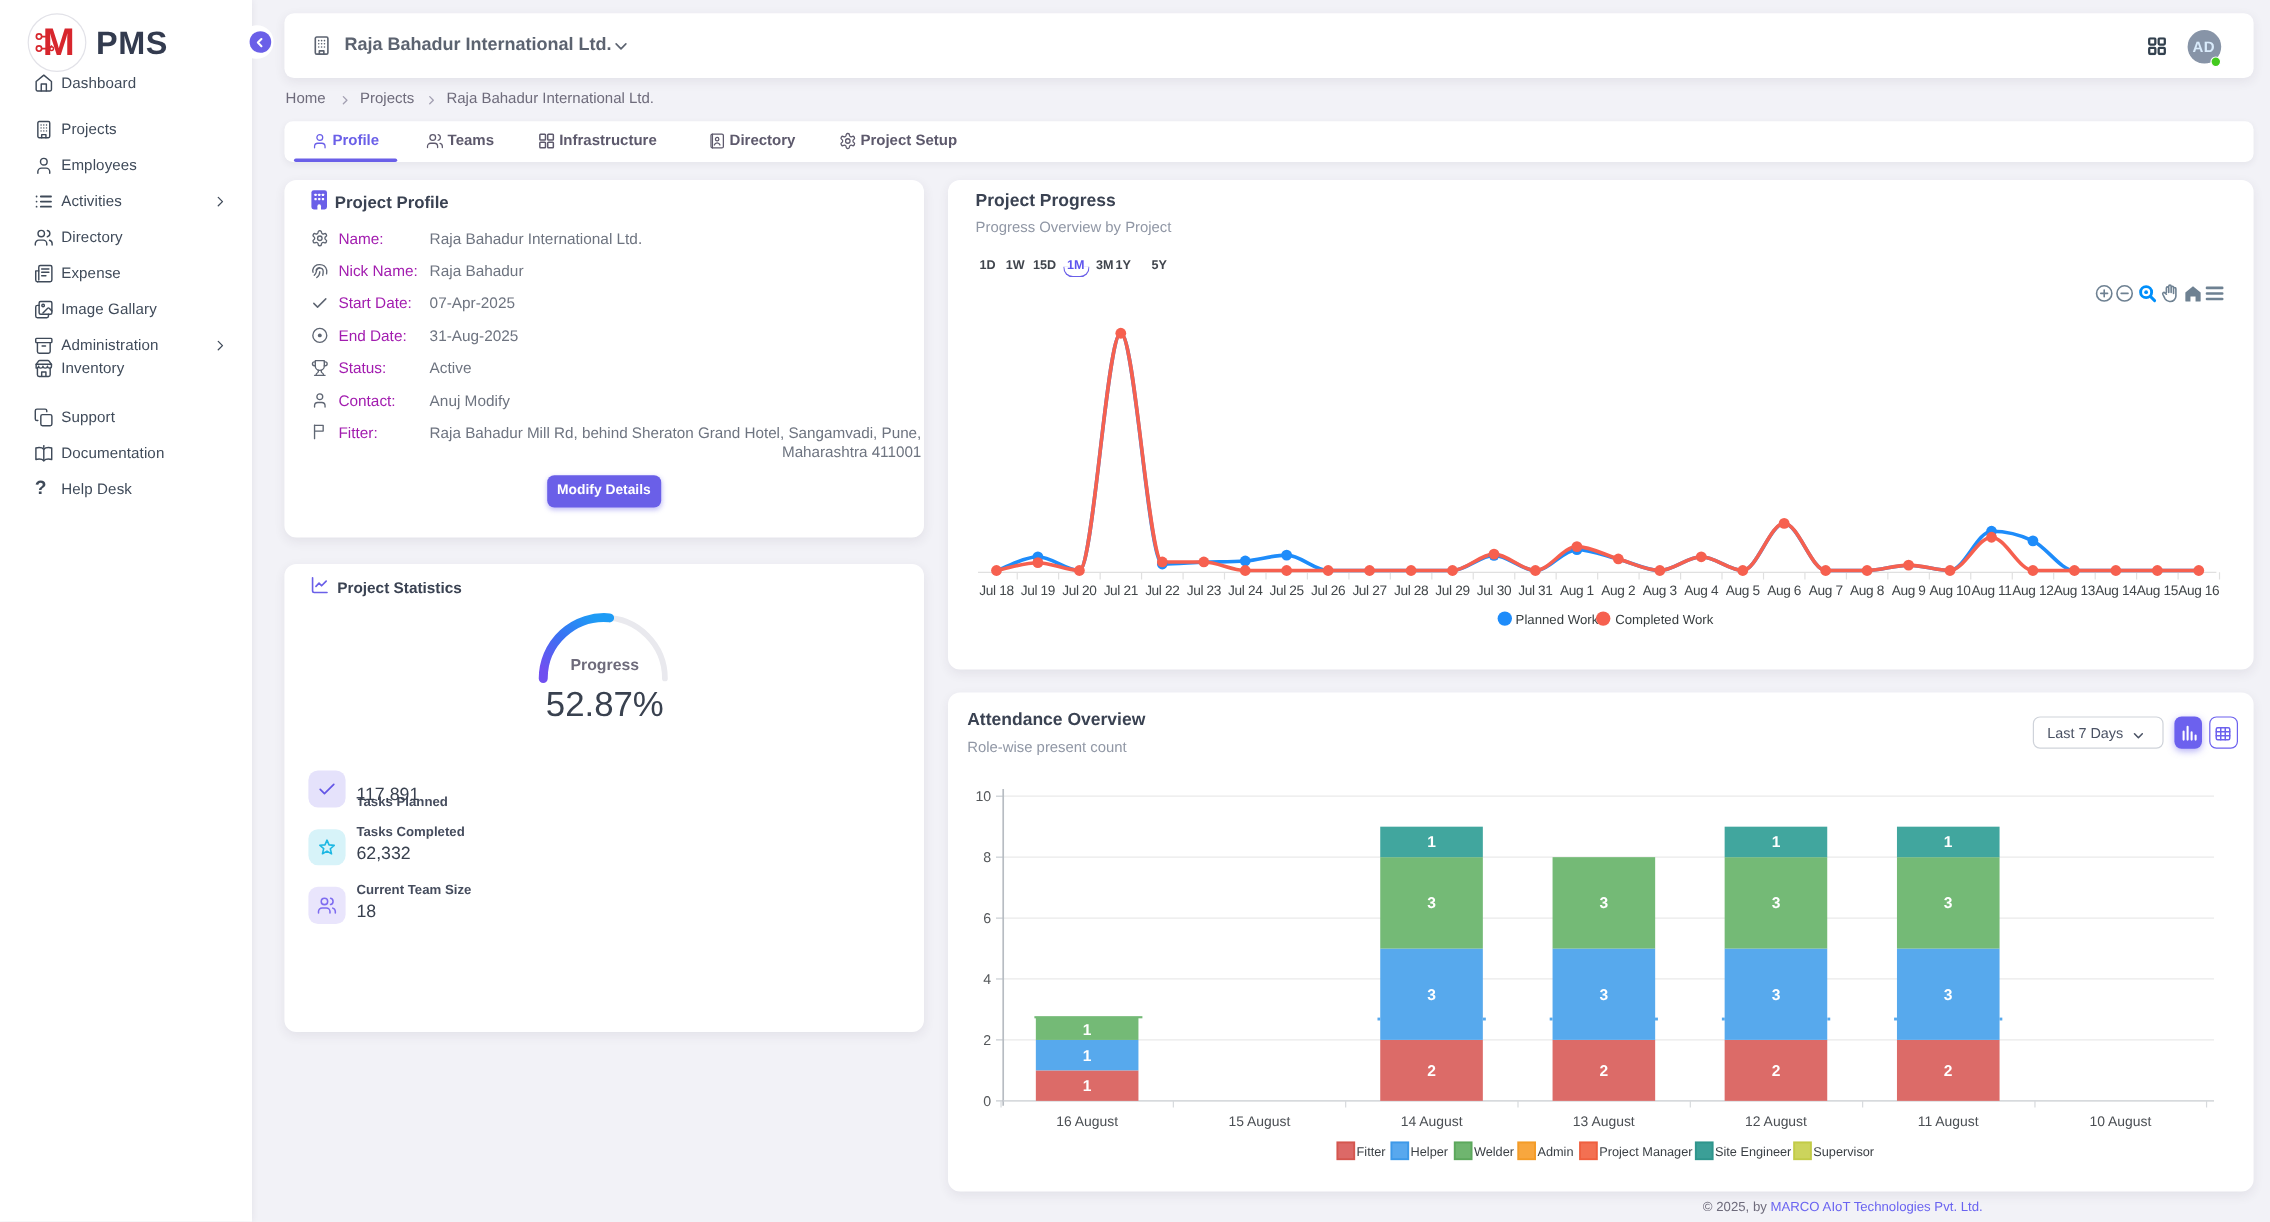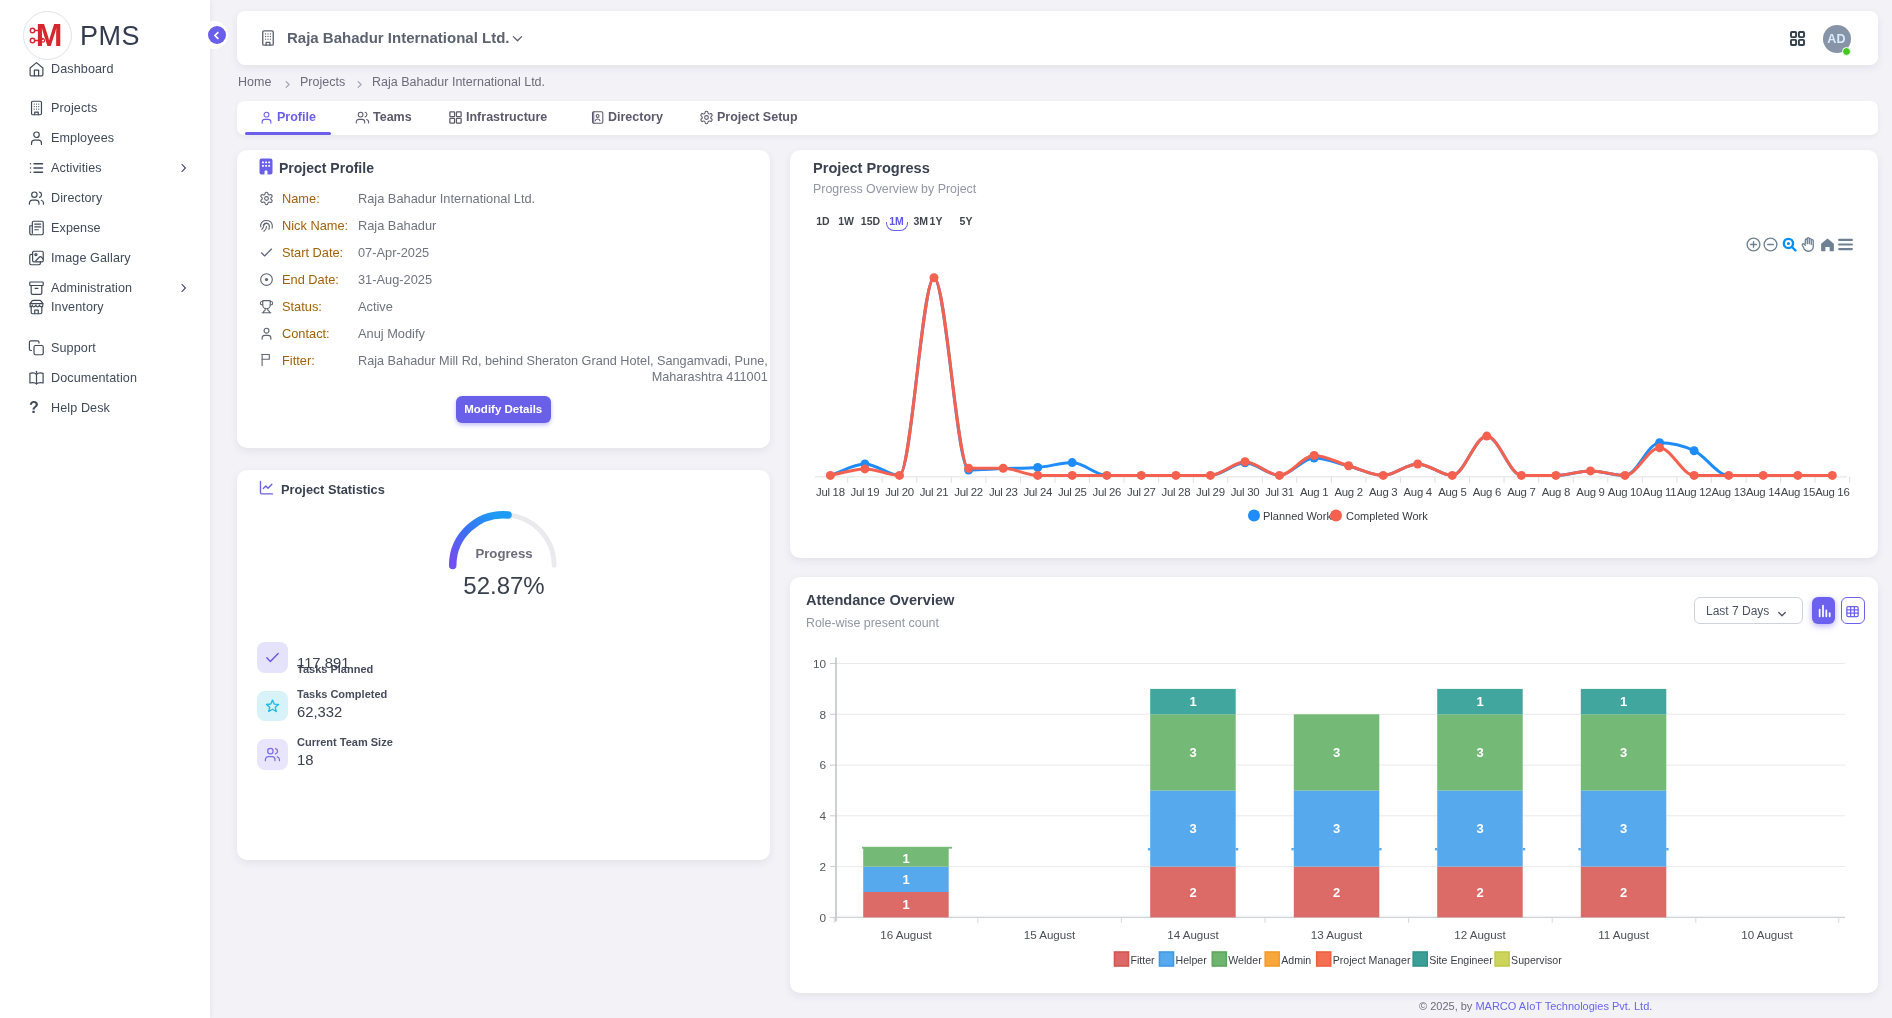--- a/index.html
+++ b/index.html
@@ -6,34 +6,34 @@
  font-family:"Liberation Sans",sans-serif;-webkit-font-smoothing:antialiased;}
 .abs{position:absolute;}
 .card{position:absolute;background:#fff;border-radius:10px;box-shadow:0 3px 9px rgba(47,43,61,.075);}
 .sidebar{position:absolute;left:0;top:0;width:210px;height:1018px;background:#fff;box-shadow:0 0 6px rgba(47,43,61,.08);}
 .navitem{position:absolute;left:0;width:210px;height:30px;color:#3f4a59;font-size:12.6px;font-weight:500;}
 .navitem span.lb{position:absolute;left:51px;top:50%;transform:translateY(-50%);letter-spacing:.1px;}
 .navitem svg.ic{position:absolute;left:28px;top:50%;transform:translateY(-50%);}
 .navitem svg.chev{position:absolute;left:177px;top:50%;transform:translateY(-50%);}
 .crumb{color:#6e6b7b;font-size:12.5px;}
 .tabtxt{font-size:12.5px;font-weight:700;color:#5d596c;}
-.lbl{font-size:12.8px;color:#a16207;font-weight:500;}
+.lbl{font-size:12.8px;color:#a21caf;font-weight:500;}
 .val{font-size:12.8px;color:#6e7480;}
 </style></head>
 <body>
 <div class="sidebar">
 <div class="abs" style="left:23px;top:11px;width:49px;height:49px;border-radius:50%;border:1px solid #e2e2e8;background:#fff;"></div>
 <svg class="abs" style="left:27px;top:15px;" width="41" height="41" viewBox="0 0 41 41">
 <text x="22" y="31" font-family="Liberation Sans,sans-serif" font-size="32" font-weight="800" fill="#d7262d" text-anchor="middle">M</text>
 <circle cx="5.5" cy="15.5" r="2.2" fill="none" stroke="#d7262d" stroke-width="1.4"></circle>
 <circle cx="5.5" cy="25.5" r="2.2" fill="none" stroke="#d7262d" stroke-width="1.4"></circle>
 <path d="M7.7 15.5h4.8M7.7 25.5h6.2l2.5-2.5" stroke="#d7262d" stroke-width="1.4" fill="none"></path>
 <circle cx="16" cy="25.5" r="1.6" fill="none" stroke="#d7262d" stroke-width="1.2"></circle>
 </svg>
-<div class="abs" style="left:80px;top:21px;font-size:27px;font-weight:400;color:#333b4f;letter-spacing:.5px;">PMS</div>
+<div class="abs" style="left:80px;top:21px;font-size:27px;font-weight:700;color:#333b4f;letter-spacing:.5px;">PMS</div>
 <div class="navitem" style="top:54px;">
       <svg class="ic" width="17" height="17" viewBox="0 0 24 24" fill="none" stroke="#3f4a59" stroke-width="1.7" stroke-linecap="round" stroke-linejoin="round">
         <path d="M3 10.5 12 3l9 7.5V20a1.6 1.6 0 0 1-1.6 1.6H4.6A1.6 1.6 0 0 1 3 20Z"></path>
         <path d="M9 21.5v-8h6v8"></path>
       </svg>
       <span class="lb">Dashboard</span>
     </div>
 <div class="navitem" style="top:93px;">
       <svg class="ic" width="17" height="17" viewBox="0 0 24 24" fill="none" stroke="#3f4a59" stroke-width="1.7" stroke-linecap="round" stroke-linejoin="round">
         <rect x="5" y="2.5" width="14" height="19" rx="1.6"></rect>
@@ -263,21 +263,21 @@
       <linearGradient id="gg" x1="0" y1="0.85" x2="0.75" y2="0">
         <stop offset="0" stop-color="#7050f0"></stop>
         <stop offset="0.5" stop-color="#3a70f3"></stop>
         <stop offset="1" stop-color="#1e9bf5"></stop>
       </linearGradient>
     </defs>
 <path d="M28.7 65.4 A50.7 50.7 0 0 1 130.1 65.4" stroke="#e9e9ee" stroke-width="4.8" stroke-linecap="round"></path>
 <path d="M28.7 65.4 A50.7 50.7 0 0 1 84.0 14.9" stroke="url(#gg)" stroke-width="7.5" stroke-linecap="round"></path>
 </svg>
 <div class="abs" style="left:404px;top:546px;width:200px;text-align:center;font-size:13.2px;font-weight:700;color:#6e6b7b;">Progress</div>
-<div class="abs" style="left:404px;top:572px;width:200px;text-align:center;font-size:24px;color:#39414f;">52.87%</div>
+<div class="abs" style="left:404px;top:572px;width:200px;text-align:center;font-size:29px;color:#39414f;">52.87%</div>
 <div class="abs" style="left:257px;top:642px;width:30.6px;height:30.6px;border-radius:8px;background:#e5e2fb;"></div>
 <div class="abs" style="left:264px;top:649.0px;"><svg width="17" height="17" viewBox="0 0 24 24" fill="none" stroke="#6456e6" stroke-width="2" stroke-linecap="round" stroke-linejoin="round">
       <path d="m4 12.5 5 5L20 6.5" stroke-width="2"></path>
     </svg></div>
 <div class="abs" style="left:297px;top:639.0px;font-size:11px;font-weight:700;color:#454c5d;margin-top:24px;">Tasks Planned</div>
 <div class="abs" style="left:297px;top:655.0px;font-size:14.8px;color:#39414f;">117,891</div>
 <div class="abs" style="left:257px;top:690.5px;width:30.6px;height:30.6px;border-radius:8px;background:#d7f3f9;"></div>
 <div class="abs" style="left:264px;top:697.5px;"><svg width="17" height="17" viewBox="0 0 24 24" fill="none" stroke="#1eb8e3" stroke-width="1.9" stroke-linecap="round" stroke-linejoin="round">
       <path d="m12 3 2.4 5.6 6.1.5-4.6 4 1.4 6-5.3-3.2L6.7 19l1.4-6-4.6-4 6.1-.5Z"></path>
     </svg></div>

